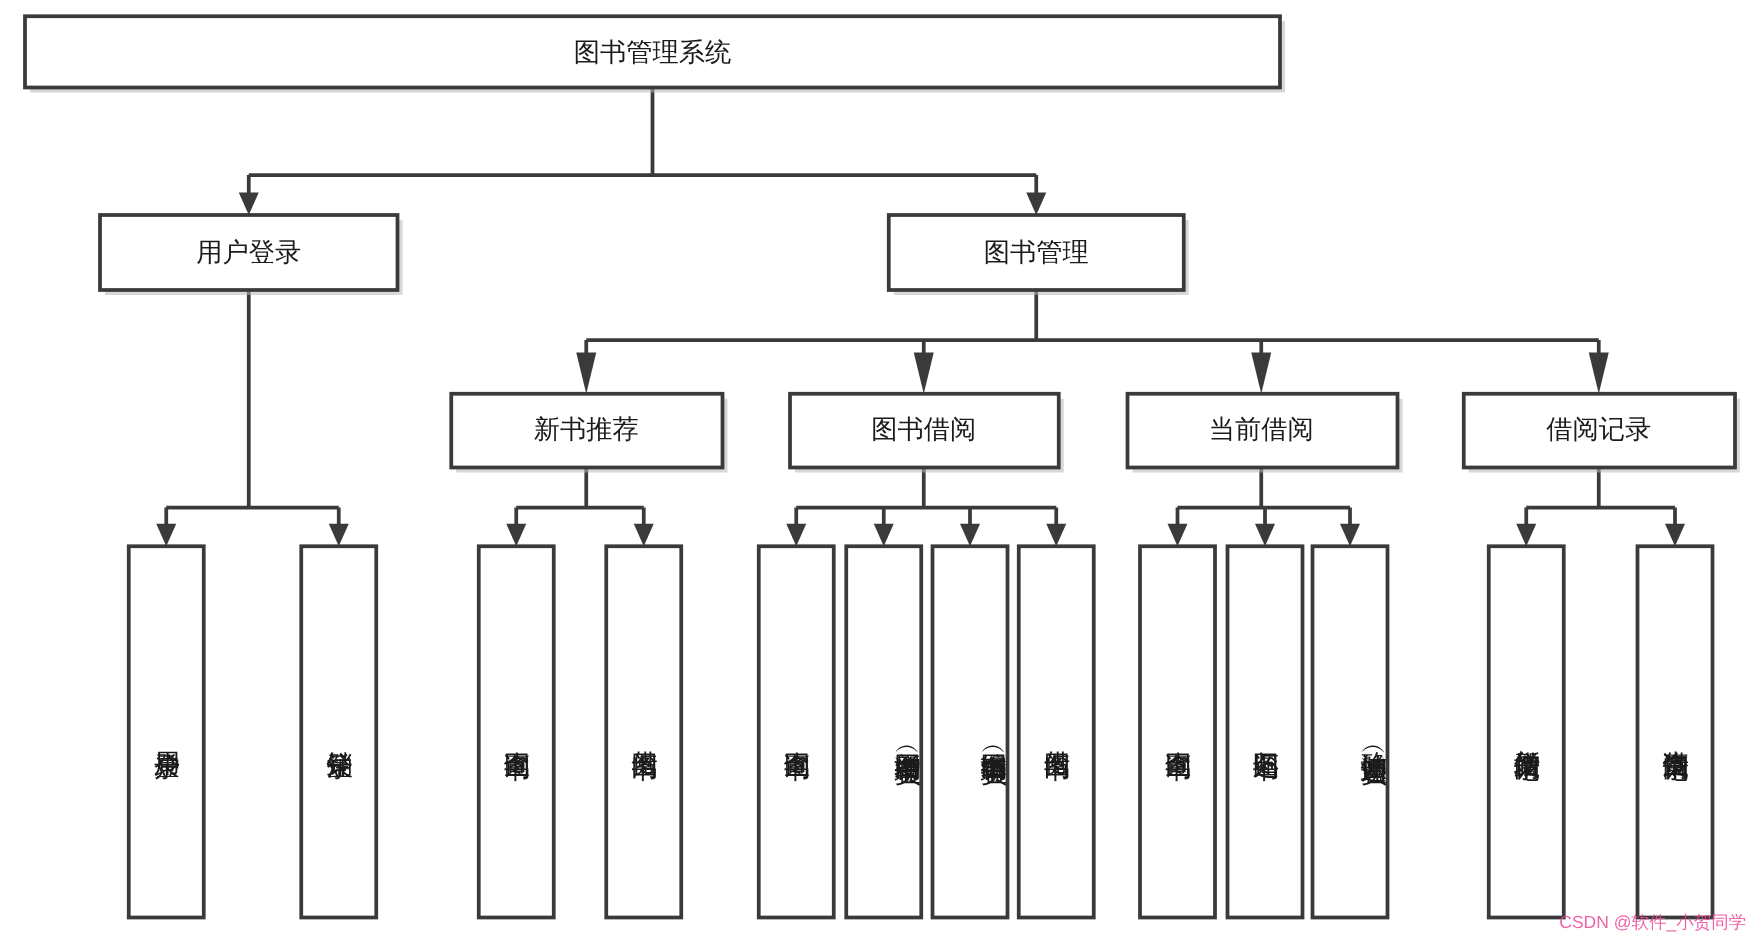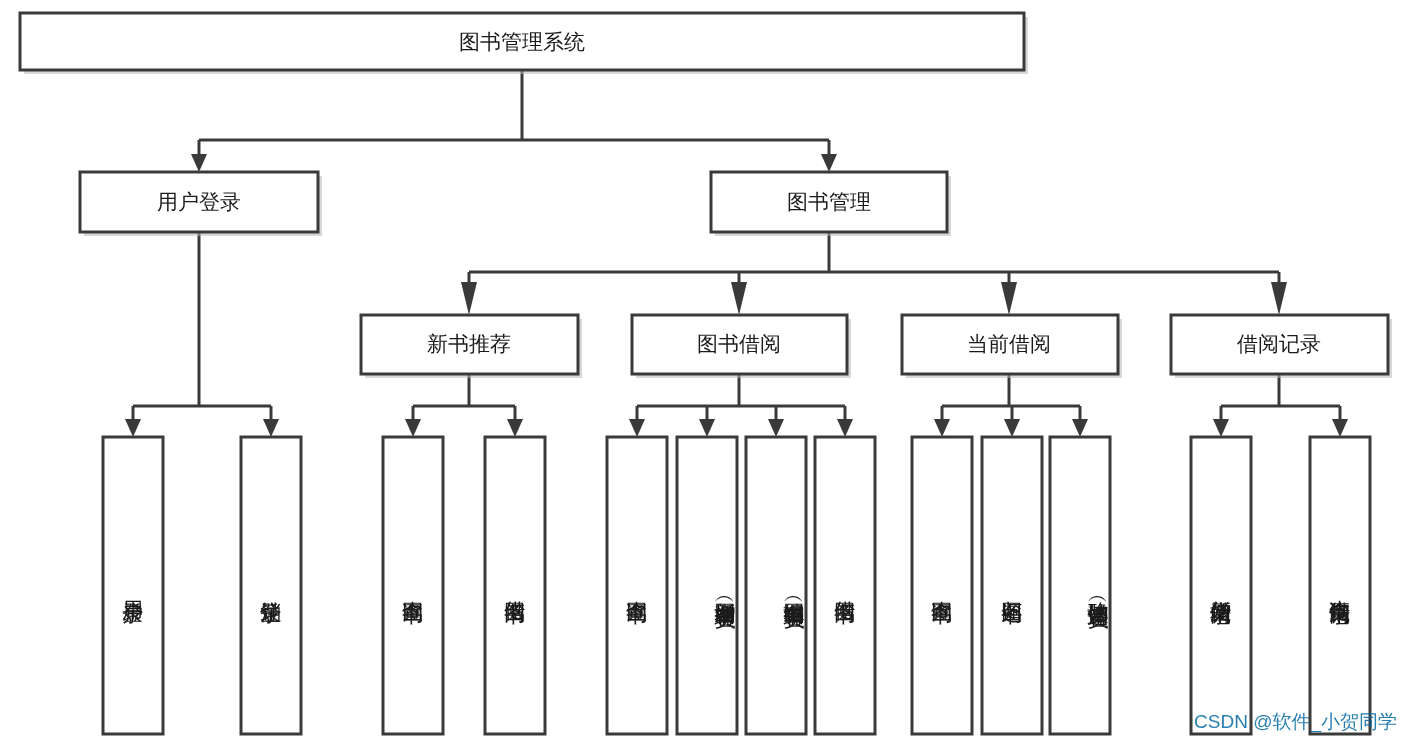--- a/index.html
+++ b/index.html
@@ -66,24 +66,24 @@
     display: flex;
     align-items: center;
     justify-content: center;
     text-align: center;
     white-space: nowrap;
     pointer-events: none;
   }
   .watermark {
     position: absolute;
     right: 8px;
-    bottom: 12px;
-    font-family: "Liberation Sans", "DejaVu Sans", sans-serif;
-    font-size: 19px;
-    color: #0369a1;
+    bottom: 0;
+    font-family: "Liberation Sans", "DejaVu Sans", sans-serif;
+    font-size: 14px;
+    color: #ec4899;
     opacity: 0.85;
     white-space: nowrap;
   }
 </style>
 </head>
 <body>
 
 <div id="diagram-root">
 
   <svg id="tree-svg" viewBox="0 0 1405 747" xmlns="http://www.w3.org/2000/svg">

